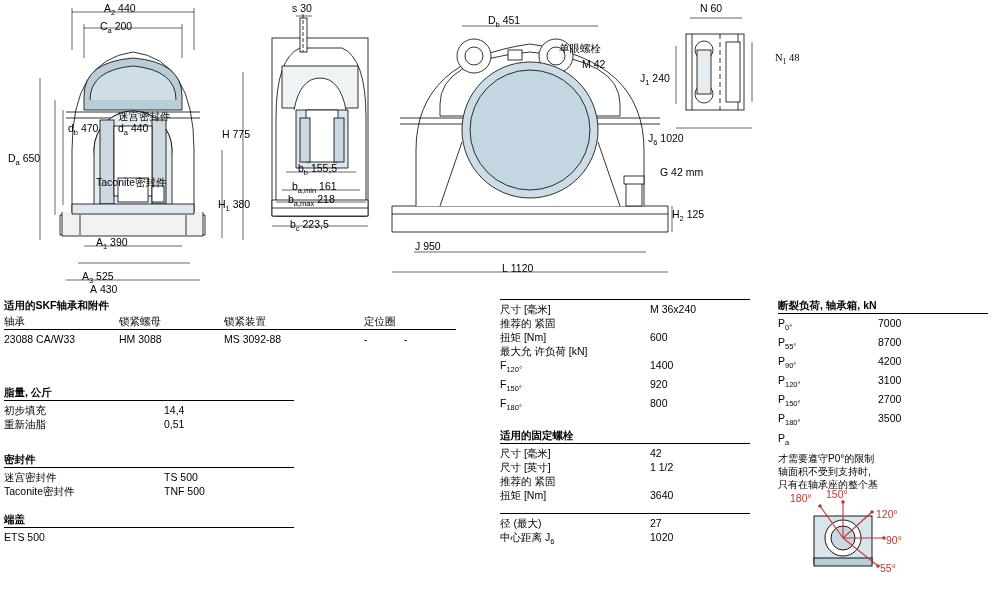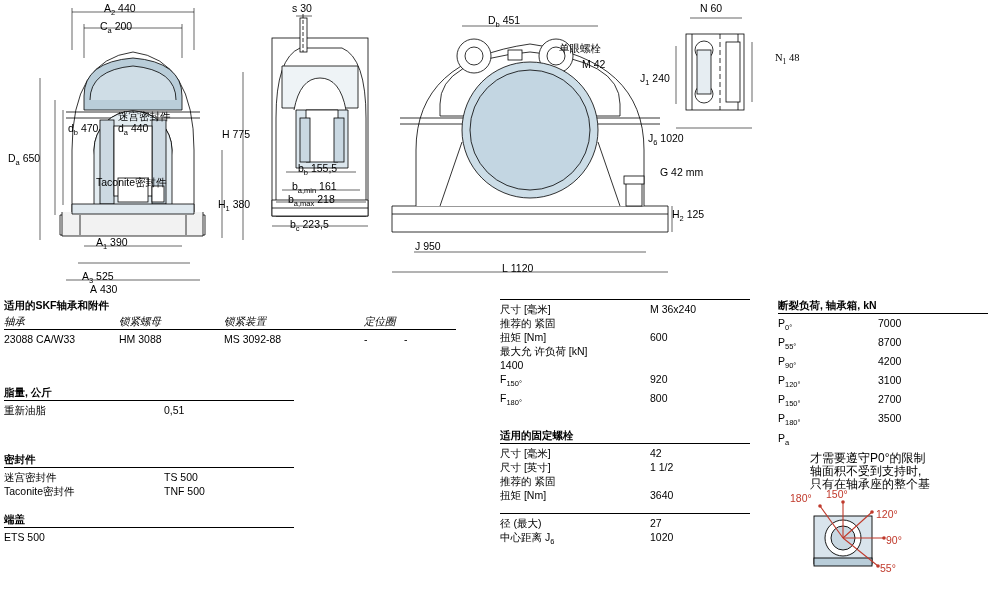--- a/index.html
+++ b/index.html
@@ -185,40 +185,44 @@
 <div class="abs lbl" style="left:559px;top:42px;">单眼螺栓</div>
 <div class="abs lbl" style="left:582px;top:58px;">M 42</div>
 
 <div class="abs lbl" style="left:700px;top:2px;"><span>N</span>&nbsp;<span>60</span></div>
 <div class="abs lbl" style="left:775px;top:52px;font-family:Liberation Serif, serif;"><span>N</span><span class="sub">1</span>&nbsp;<span>48</span></div>
 <div class="abs lbl" style="left:640px;top:72px;"><span>J</span><span class="sub">1</span>&nbsp;<span>240</span></div>
 <div class="abs lbl" style="left:648px;top:132px;"><span>J</span><span class="sub">6</span>&nbsp;<span>1020</span></div>
 
 <div class="tblock" style="left:4px;top:298px;width:460px;">
   <div class="thead">适用的SKF轴承和附件</div>
-  <div class="row" style="margin-top:2px;font-style:italic;">
+  <div class="row" style="margin-top:2px;">
     <div style="width:115px">轴承</div>
     <div style="width:105px">锁紧螺母</div>
     <div style="width:140px">锁紧装置</div>
     <div style="width:80px">定位圈</div>
   </div>
   <div class="sep" style="width:452px;"></div>
   <div class="row">
     <div style="width:115px">23088 CA/W33</div>
     <div style="width:105px">HM 3088</div>
     <div style="width:140px">MS 3092-88</div>
     <div style="width:40px">-</div>
     <div style="width:40px">-</div>
   </div>
 </div>
 
 <div class="tblock" style="left:4px;top:385px;width:300px;">
   <div class="thead">脂量, 公斤</div>
   <div class="sep" style="width:290px;"></div>
   <div class="row">
+    <div style="width:160px">初步填充</div>
+    <div>14,4</div>
+  </div>
+  <div class="row">
     <div style="width:160px">重新油脂</div>
     <div>0,51</div>
   </div>
 </div>
 
 <div class="tblock" style="left:4px;top:452px;width:300px;">
   <div class="thead">密封件</div>
   <div class="sep" style="width:290px;"></div>
   <div class="row">
     <div style="width:160px">迷宫密封件</div>
@@ -250,20 +254,21 @@
     </div>
   <div class="row">
       <div style="width:150px">扭矩 [Nm]</div>
       <div>600</div>
     </div>
   <div class="row">
       <div style="width:150px">最大允 许负荷 [kN]</div>
       <div></div>
     </div>
   <div class="row">
+      <div style="width:150px"><span>F</span><span class="sub">120°</span></div>
       <div>1400</div>
     </div>
   <div class="row">
       <div style="width:150px"><span>F</span><span class="sub">150°</span></div>
       <div>920</div>
     </div>
   <div class="row">
       <div style="width:150px"><span>F</span><span class="sub">180°</span></div>
       <div>800</div>
     </div>
@@ -326,21 +331,21 @@
       <div>2700</div>
     </div>
   <div class="row">
       <div style="width:100px"><span>P</span><span class="sub">180°</span></div>
       <div>3500</div>
     </div>
   <div class="row">
       <div style="width:100px"><span>P</span><span class="sub">a</span></div>
       <div></div>
     </div>
-  <div style="margin-top:2px;white-space:pre-line;font-size:12px;line-height:13px;margin-left:32px;">才需要遵守P0°的限制
+  <div style="margin-top:2px;white-space:pre-line;font-size:10px;line-height:13px;">才需要遵守P0°的限制
 轴面积不受到支持时,
 只有在轴承座的整个基</div>
 </div>
 
 <svg width="120" height="90" style="left:800px;top:492px;position:absolute;">
   <g stroke="#000" stroke-width="0.9" fill="none">
     <rect x="14" y="24" width="58" height="48" fill="#d9e4ec"></rect>
     <circle cx="43" cy="46" r="18" fill="#ffffff"></circle>
     <circle cx="43" cy="46" r="12" fill="#c9d8e2"></circle>
     <rect x="14" y="66" width="58" height="8" fill="#b9cdd9"></rect>

